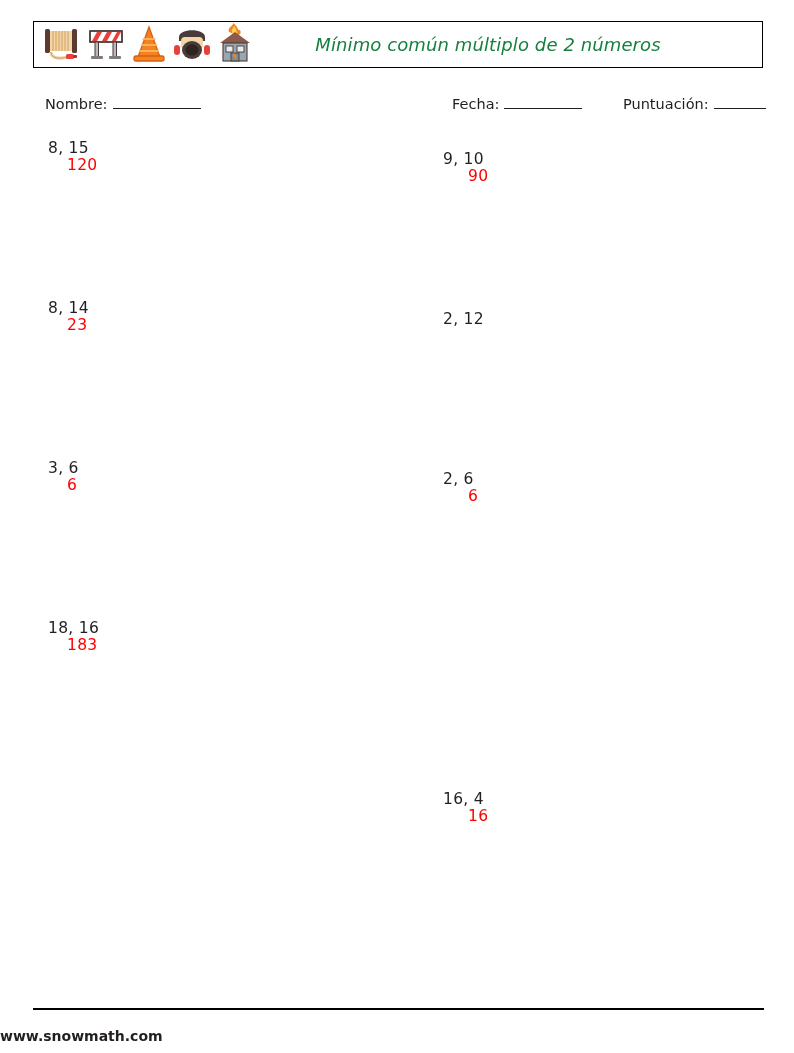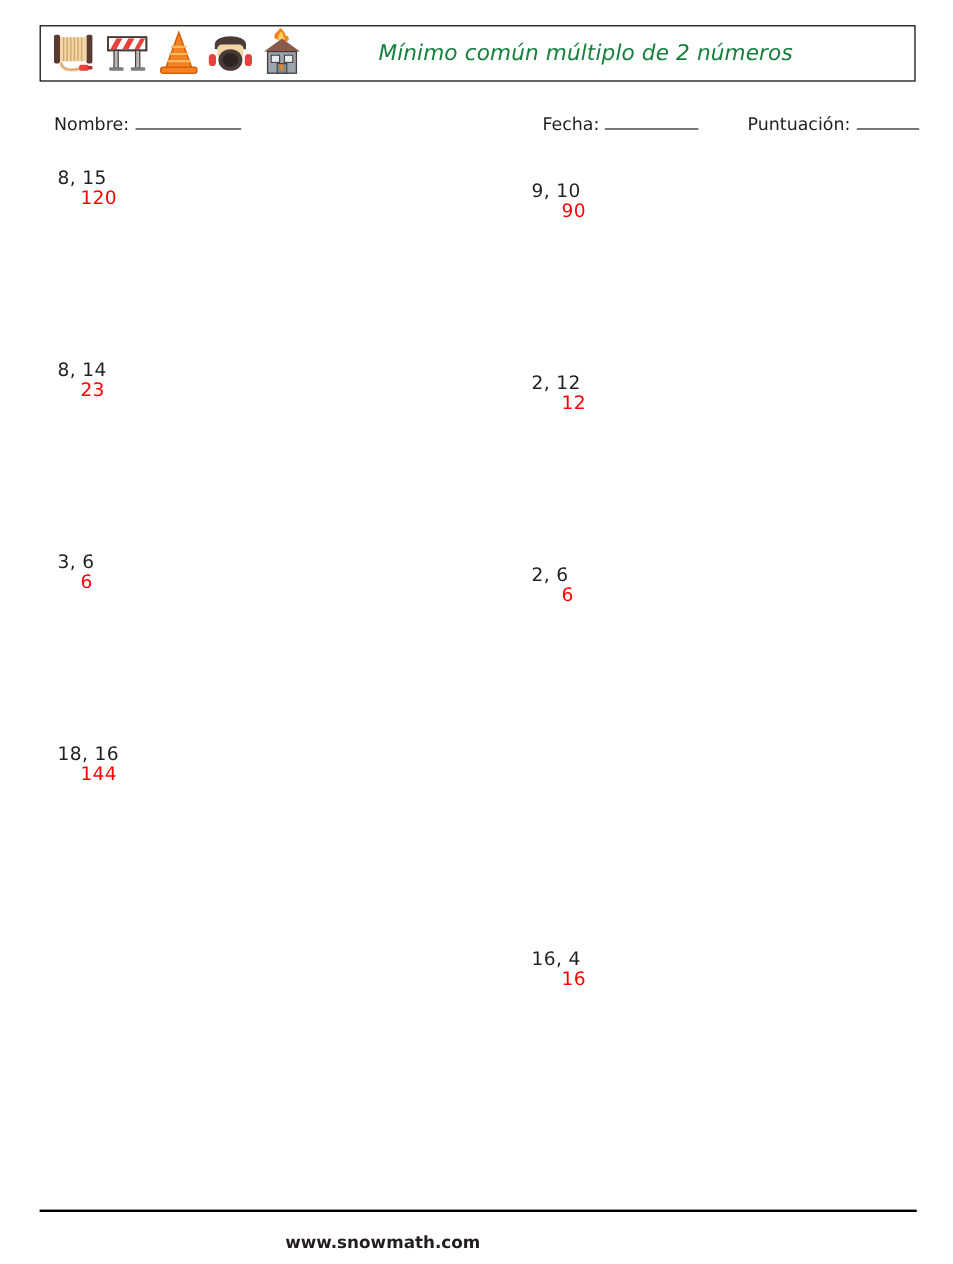--- a/index.html
+++ b/index.html
@@ -129,21 +129,21 @@
     top: 1008px;
     width: 731px;
     height: 0;
     border-top: 2px solid #000000;
   }
   .footer-text {
     position: absolute;
     top: 1028px;
     left: 0;
     width: 638px;
-    text-align: center;
+    text-align: left;
     font-size: 14px;
     font-weight: bold;
     color: #231f20;
     font-family: "DejaVu Sans", sans-serif;
   }
 </style>
 </head>
 <body>
 
 <div class="header-box">
@@ -259,39 +259,38 @@
     </div>
   </div>
 
   <div class="prow">
     <div class="cell cell-left">
       <div class="operands">8, 14</div>
       <div class="answer">23</div>
     </div>
     <div class="cell cell-right">
       <div class="operands">2, 12</div>
-      <div class="answer">12</div>
     </div>
   </div>
 
   <div class="prow">
     <div class="cell cell-left">
       <div class="operands">3, 6</div>
       <div class="answer">6</div>
     </div>
     <div class="cell cell-right">
       <div class="operands">2, 6</div>
       <div class="answer">6</div>
     </div>
   </div>
 
   <div class="prow">
     <div class="cell cell-left">
       <div class="operands">18, 16</div>
-      <div class="answer">144</div>
+      <div class="answer">183</div>
     </div>
   </div>
 
   <div class="prow">
     <div class="cell cell-right">
       <div class="operands">16, 4</div>
       <div class="answer">16</div>
     </div>
   </div>
 

